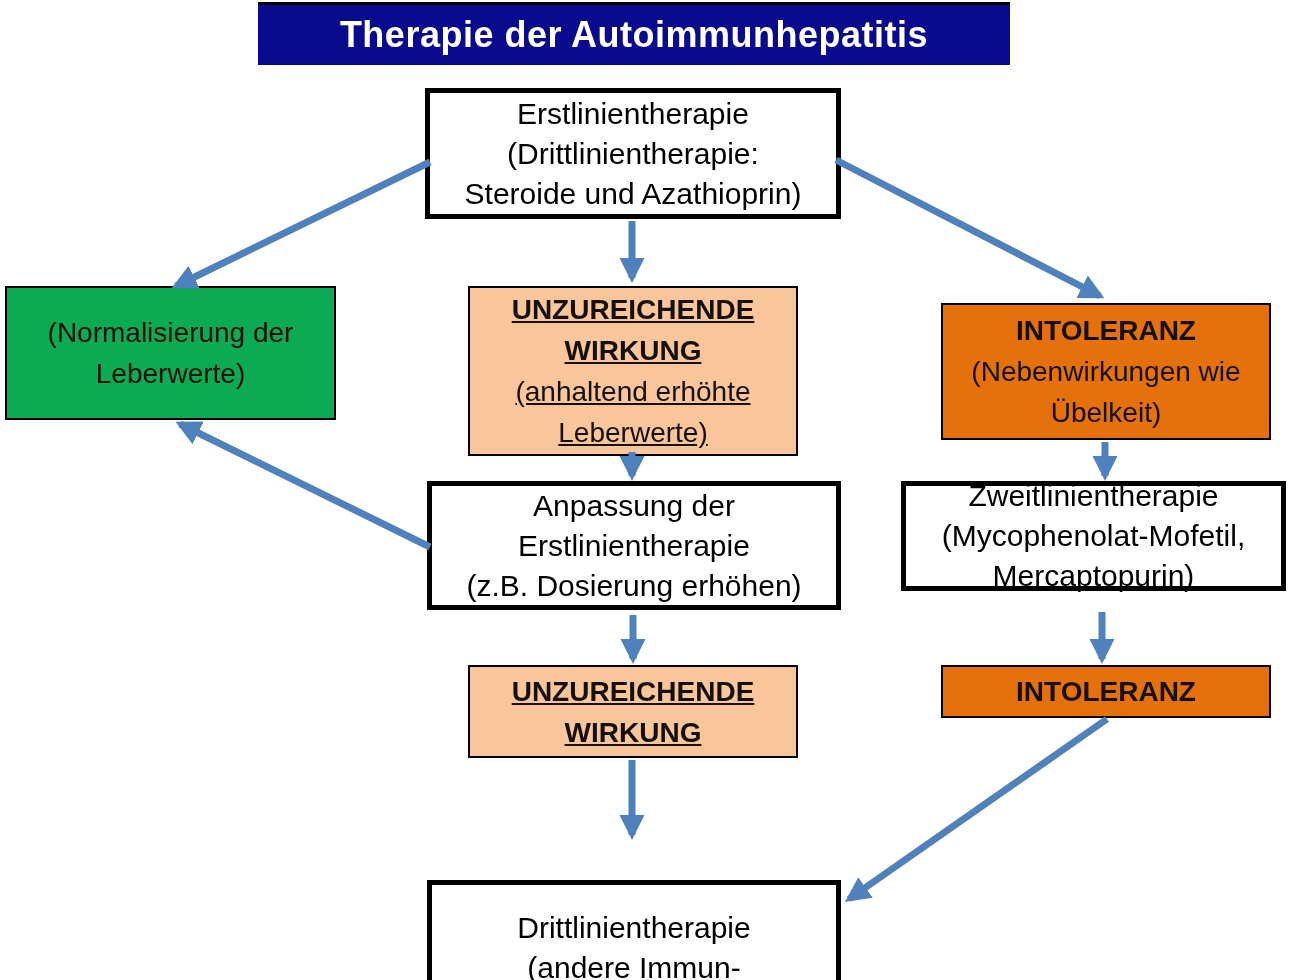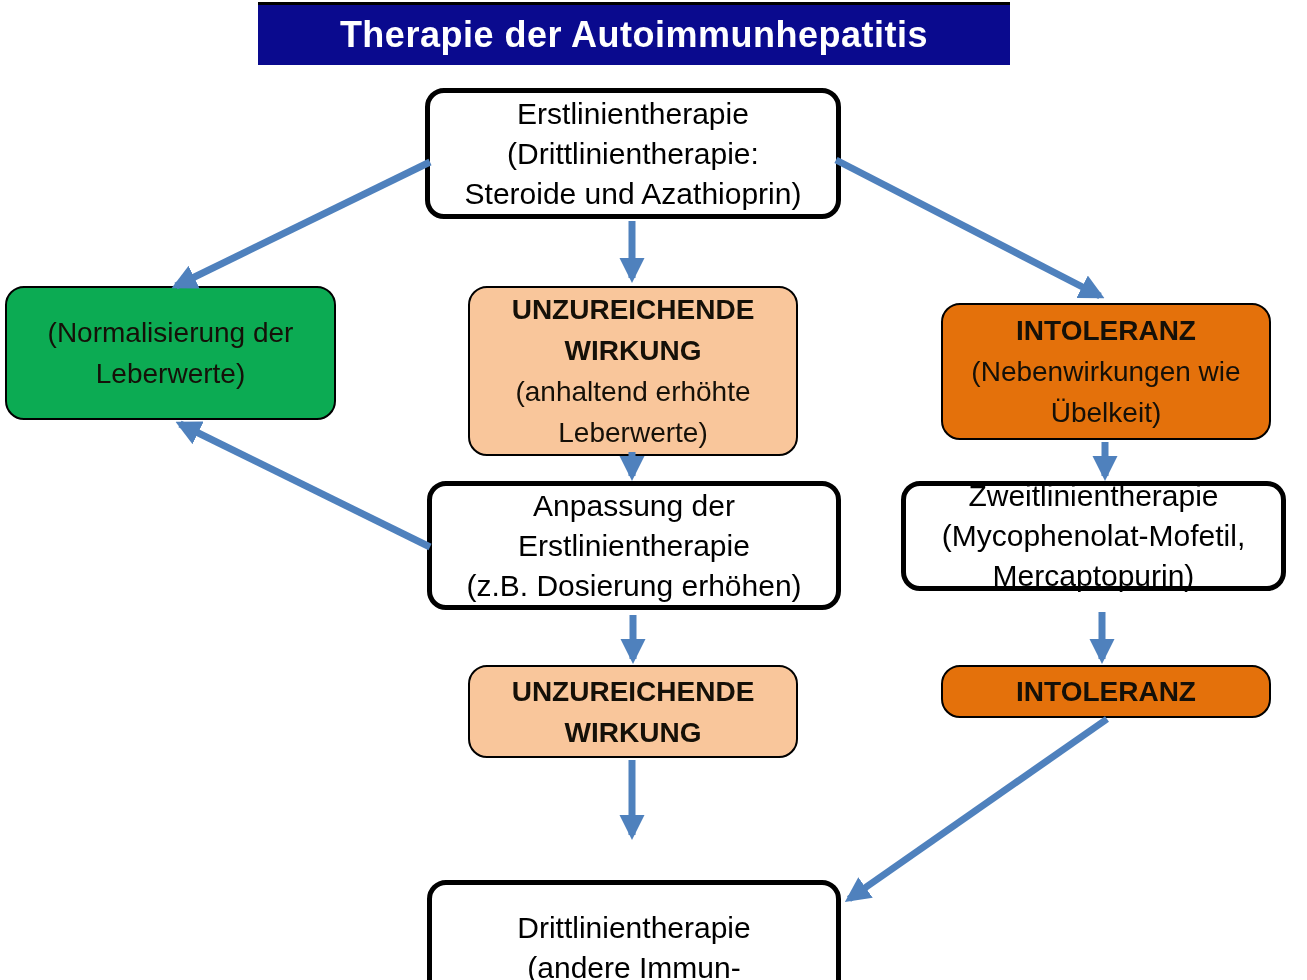--- a/index.html
+++ b/index.html
@@ -29,36 +29,35 @@
   }
   .box {
     position: absolute;
     box-sizing: border-box;
     display: flex;
     flex-direction: column;
     justify-content: center;
     align-items: center;
     text-align: center;
     color: #000000;
-    border-radius: 19px;
   }
   .white-box {
     background: #ffffff;
     border: 5px solid #000000;
     font-size: 30px;
     line-height: 40px;
   }
   .fill-box {
     border: 2px solid #000000;
     font-size: 28px;
     line-height: 41px;
     color: #151008;
   }
   .green  { background: #0CAB53; }
-  .peach  { background: #F9C69B; }
+  .peach  { background: #F9C69B; text-decoration: underline; }
   .orange { background: #E4710B; }
   .bold   { font-weight: bold; }
   .arrows-layer {
     position: absolute;
     left: 0; top: 0;
     width: 1307px; height: 980px;
     pointer-events: none;
   }
   .arrows-layer line { stroke: #4F81BD; stroke-width: 7; }
   .arrows-layer .ah-fill { fill: #4F81BD; }

